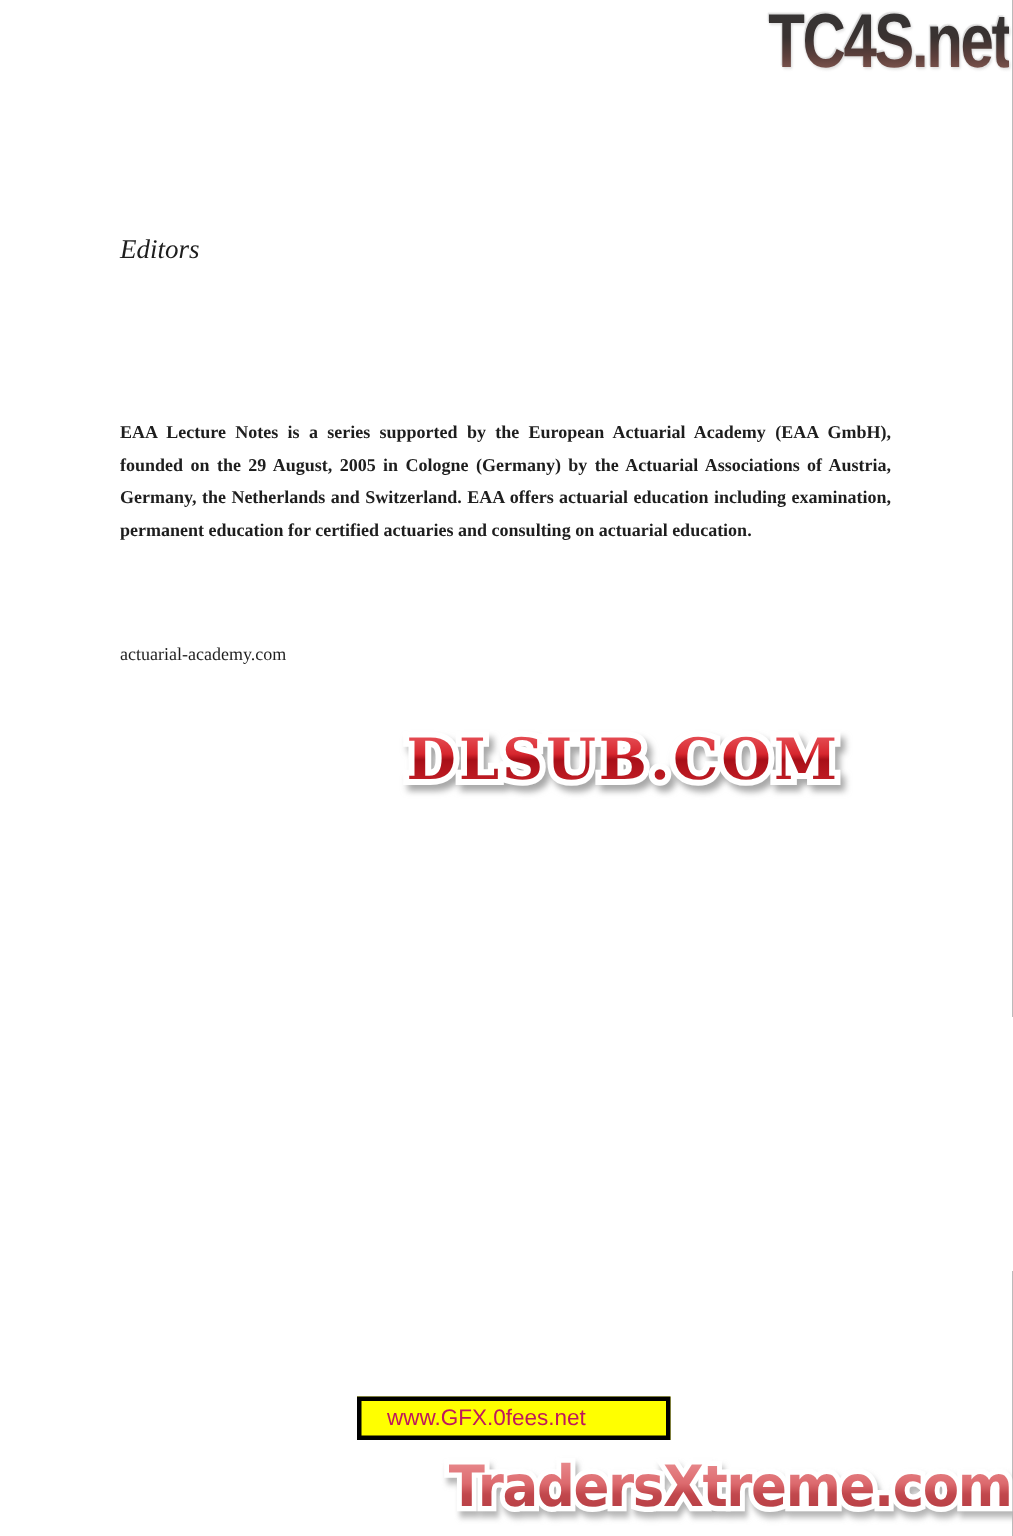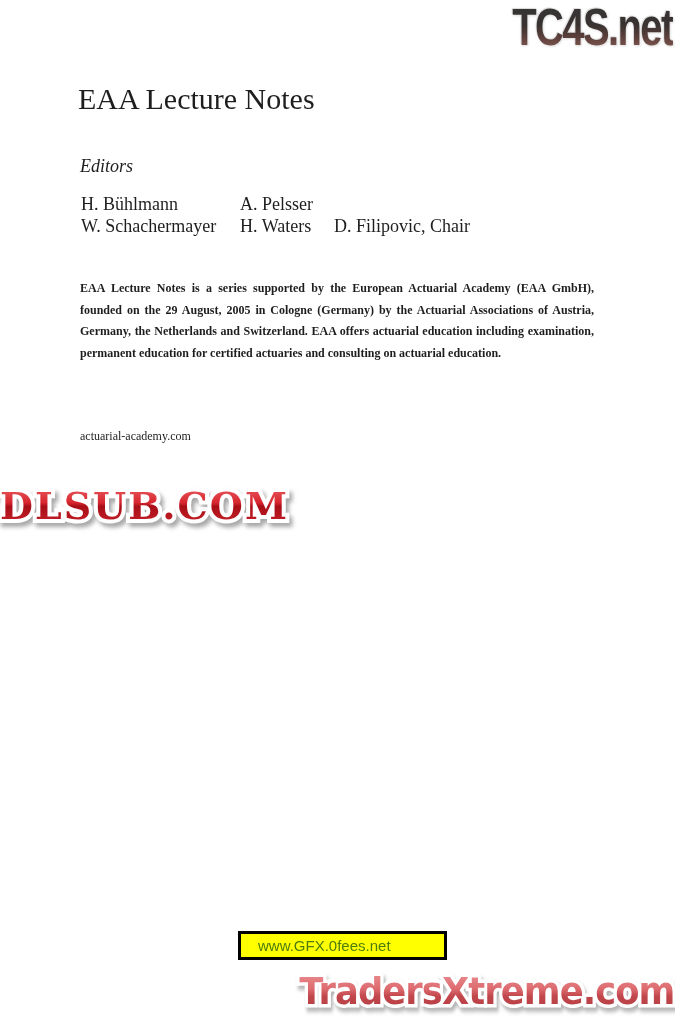--- a/index.html
+++ b/index.html
@@ -84,21 +84,21 @@
   .wm-stack .back {
     position: absolute;
     left: 0; top: 0;
     color: #ffffff;
     -webkit-text-fill-color: #ffffff;
     z-index: 0;
   }
   .wm-stack .front { position: relative; z-index: 1; }
 
   
-  .dlsub-wrap { left: 0; width: 560px; top: 487px; text-align: left; }
+  .dlsub-wrap { left: 0; width: 560px; top: 487px; text-align: right; }
   .dlsub-wrap .wm-stack {
     font-family: "DejaVu Serif", serif;
     font-weight: 800;
     font-size: 38px;
     letter-spacing: 2px;
     line-height: 1;
   }
   .dlsub-wrap .back {
     -webkit-text-stroke: 8px #ffffff;
     filter: drop-shadow(3px 4px 2px rgba(110,110,110,0.6));
@@ -140,43 +140,34 @@
     left: 238px;
     top: 931px;
     width: 209px;
     height: 29px;
     box-sizing: border-box;
     background: #ffff00;
     border: 3px solid #000000;
     font-family: "Liberation Sans", sans-serif;
     font-size: 15px;
     line-height: 23px;
-    color: #4d7c0f;
+    color: #be185d;
     padding-left: 17px;
   }
 </style>
 </head>
 <body>
 
 <div class="page">
 
   <div class="tc4s">TC4S.net</div>
 
-  <div class="book-title">EAA Lecture Notes</div>
 
   <div class="editors-label">Editors</div>
 
-  <div class="editors-grid">
-    <span>H. Bühlmann</span>
-    <span>A. Pelsser</span>
-    <span></span>
-    <span>W. Schachermayer</span>
-    <span>H. Waters</span>
-    <span>D. Filipovic, Chair</span>
-  </div>
 
   <div class="body-paragraph">EAA Lecture Notes is a series supported by the European Actuarial Academy (EAA GmbH), founded on the 29 August, 2005 in Cologne (Germany) by the Actuarial Associations of Austria, Germany, the Netherlands and Switzerland. EAA offers actuarial education including examination, permanent education for certified actuaries and consulting on actuarial education.</div>
 
   <div class="website-line">actuarial-academy.com</div>
 
   <div class="wm-wrap dlsub-wrap">
     <span class="wm-stack">
       <span class="back">DLSUB.COM</span>
       <span class="front">DLSUB.COM</span>
     </span>

